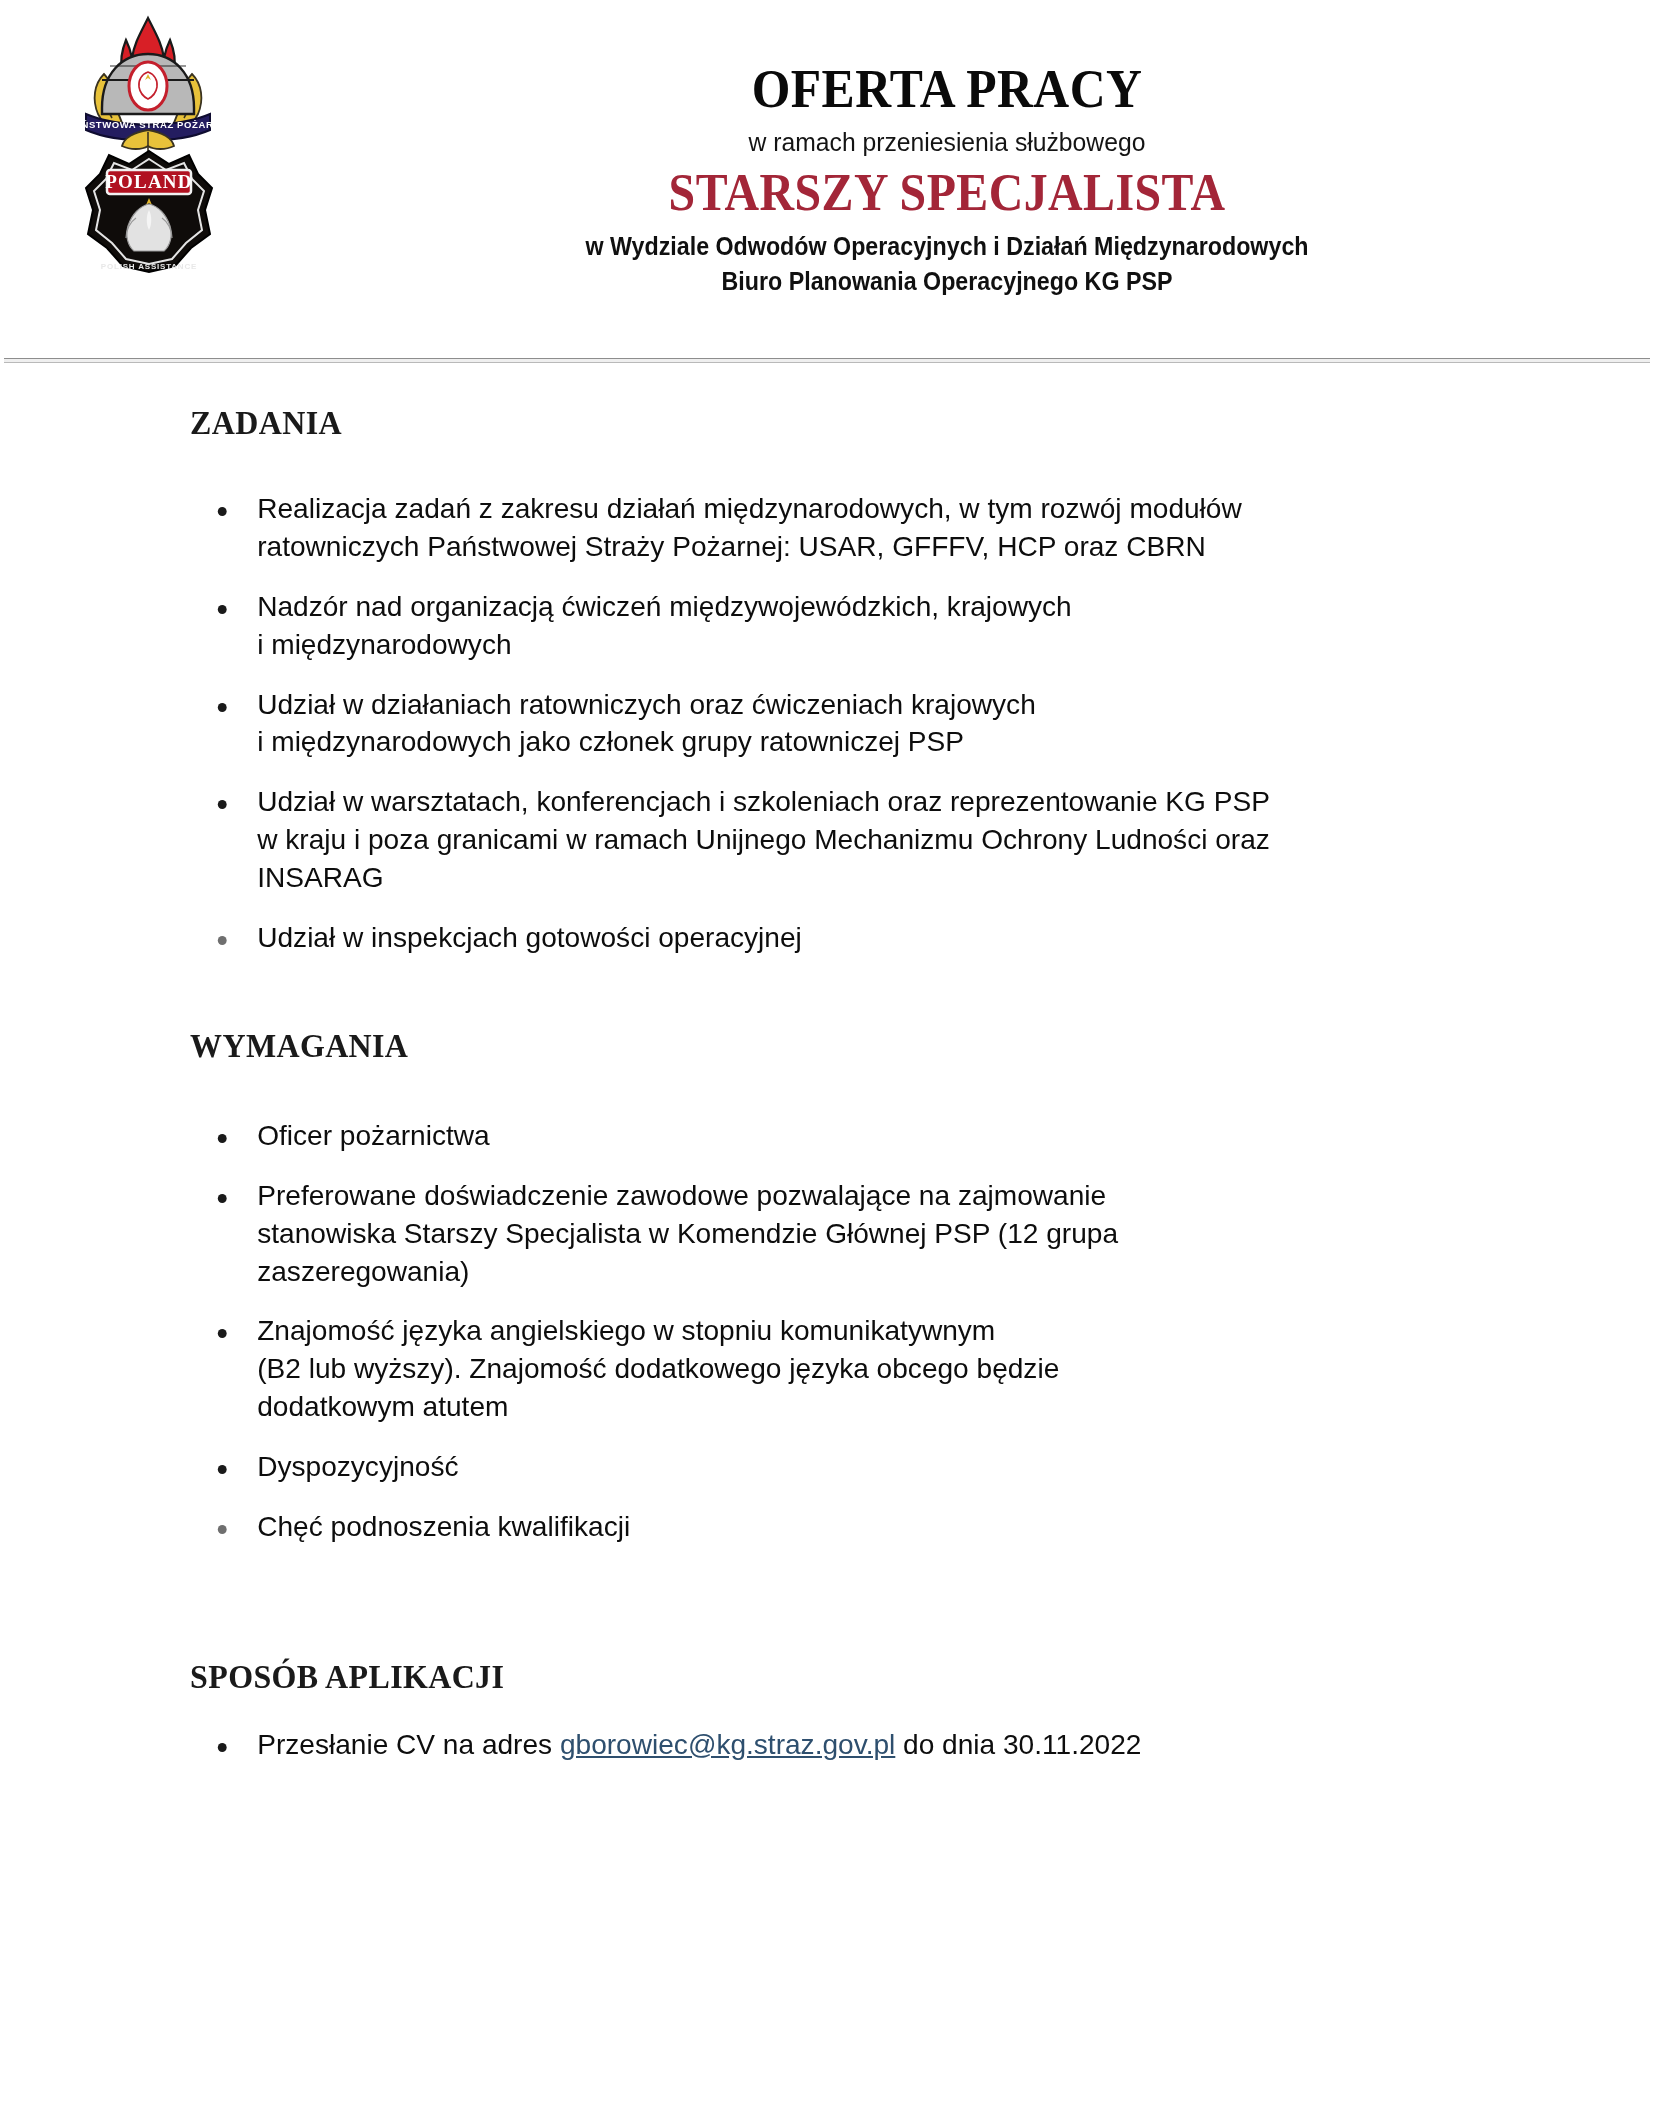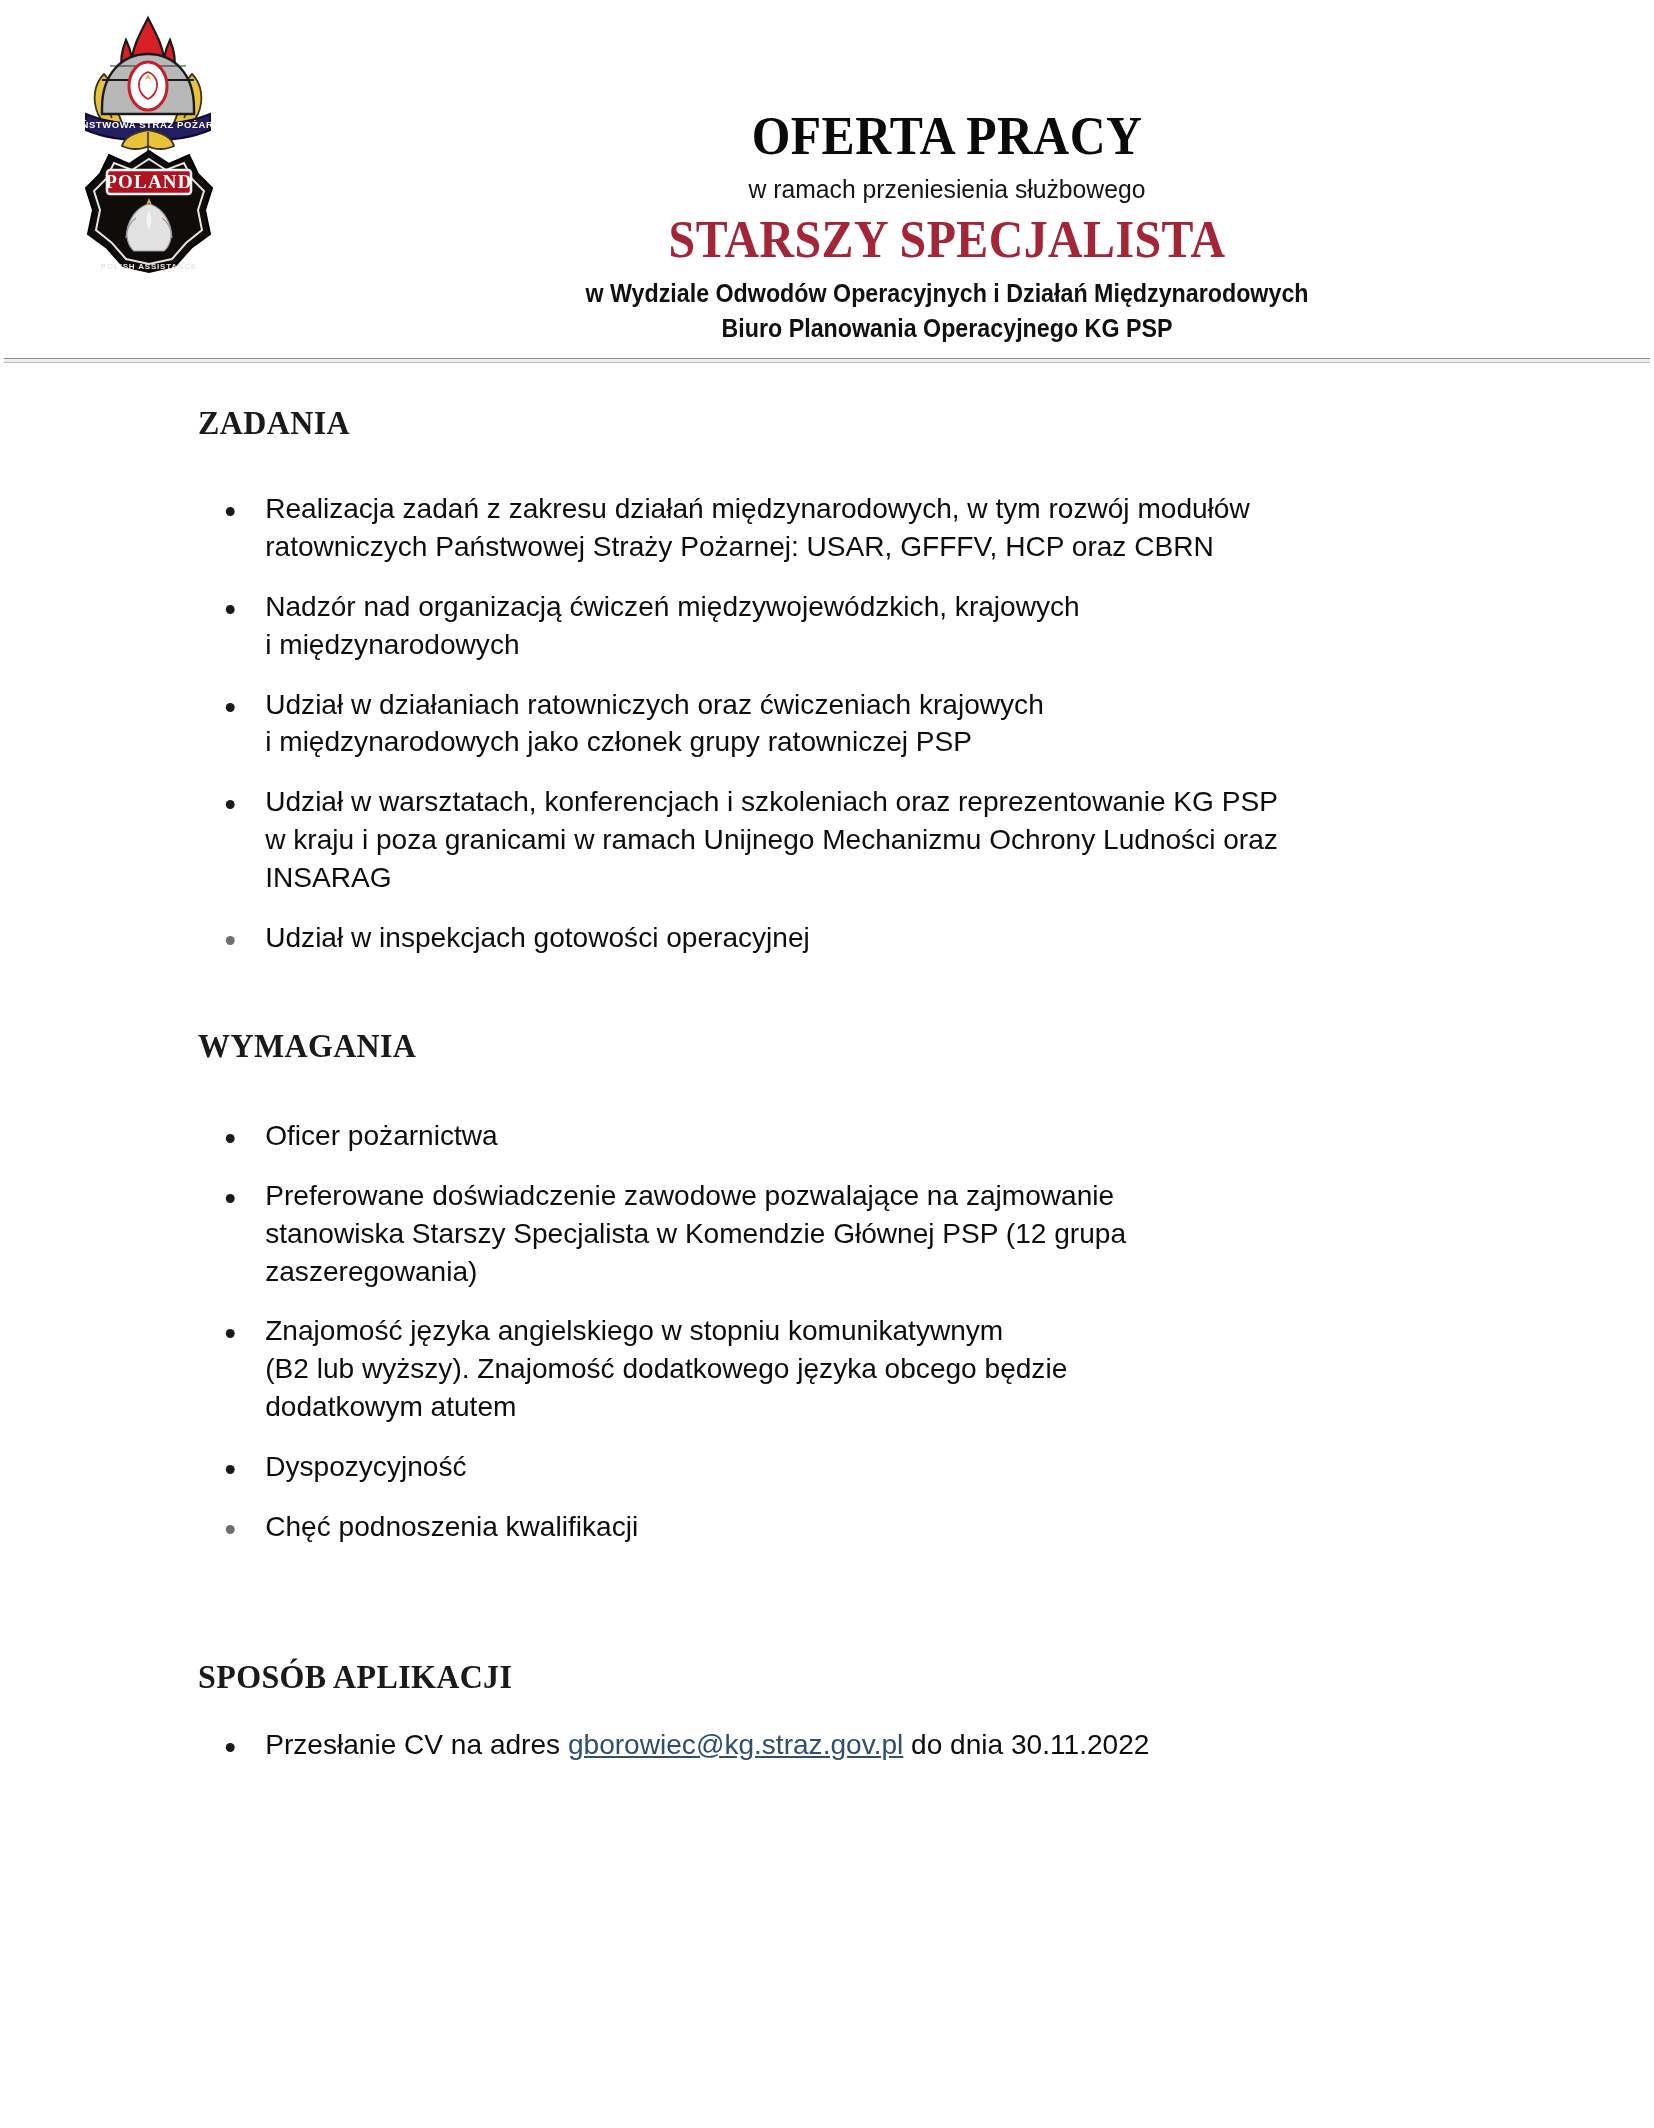--- a/index.html
+++ b/index.html
@@ -33,21 +33,20 @@
 
   .psp-logo { display: block; }
   .poland-logo { display: block; margin-top: -6px; margin-left: 8px; }
 
   .title-block {
     position: absolute;
     left: 300px;
     right: 60px;
     top: 62px;
     text-align: center;
-    margin-top: 47px;
   }
 
   .title-main {
     font-family: "Liberation Serif", serif;
     font-weight: bold;
     font-size: 54px;
     letter-spacing: 0.5px;
     line-height: 1.0;
     color: #0a0a0a;
     margin: 0 0 12px 0;
@@ -97,21 +96,21 @@
     top: 358px;
     height: 3px;
     border-top: 1px solid #8d8d8d;
     border-bottom: 1px solid #b9b9b9;
     background: #efefef;
   }
 
   
   .content {
     position: relative;
-    padding: 0 60px 0 12px;
+    padding: 0 60px 0 4px;
   }
 
   .section { margin: 0; }
 
   .section-heading {
     font-family: "Liberation Serif", serif;
     font-weight: bold;
     font-size: 34px;
     letter-spacing: 0.4px;
     color: #1a1a1a;

